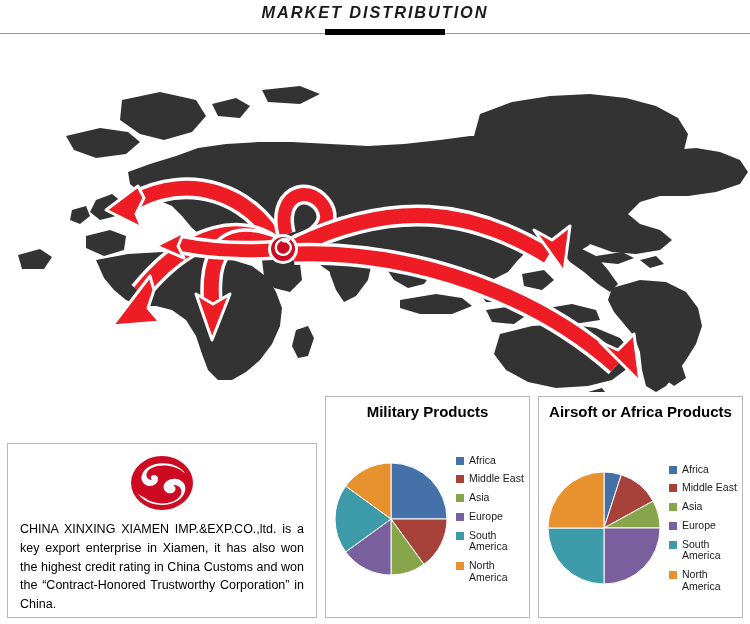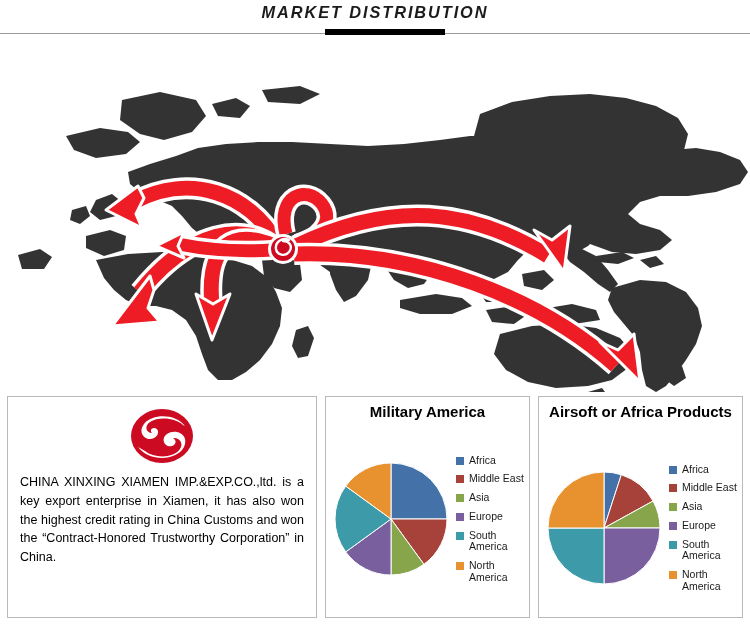--- a/index.html
+++ b/index.html
@@ -75,21 +75,21 @@
     gap: 8px;
     padding: 0 7px;
     box-sizing: border-box;
   }
   .panel {
     border: 1px solid #b9b9b9;
     background: #ffffff;
     box-sizing: border-box;
     position: relative;
   }
-  .panel-company { width: 310px; }
+  .panel-company { width: 310px; margin-top: 47px; }
   .panel-chart   { flex: 1 1 0; }
 
   
   .logo-box {
     height: 72px;
     display: flex;
     align-items: center;
     justify-content: center;
     padding-top: 6px;
     box-sizing: border-box;
@@ -320,21 +320,21 @@
         <path d="M9 40 C 20 55, 48 54, 55 40 C 61 27, 46 21, 38 27 C 31 32, 36 41, 43 39 C 47 38, 48 33, 44 31
                  C 50 30, 55 36, 51 42 C 45 51, 26 52, 16 44 Z" fill="#ffffff"></path>
         <path d="M56 19 C 47 7, 24 6, 15 17 C 8 26, 17 35, 25 31 C 31 28, 30 21, 25 21
                  C 22 21, 21 24, 23 26 C 17 26, 15 19, 21 15 C 30 9, 47 11, 54 18 Z" fill="#ffffff"></path>
       </svg>
     </div>
     <div class="company-text">CHINA XINXING XIAMEN IMP.&amp;EXP.CO.,ltd. is a key export enterprise in Xiamen, it has also won the highest credit rating in China Customs and won the “Contract-Honored Trustworthy Corporation” in China.</div>
   </div>
 
   <div class="panel panel-chart">
-    <div class="chart-title">Military America</div>
+    <div class="chart-title">Military Products</div>
     <div class="chart-body">
       <div class="pie-holder">
         <svg width="118" height="118" viewBox="0 0 118 118">
           <g id="pie-military" transform="translate(59,59)">
               <path d="M0 0 L0.00 -56.00 A56 56 0 0 1 56.00 0.00 Z" fill="#4472a8" stroke="#ffffff" stroke-width="1"></path>
               <path d="M0 0 L56.00 0.00 A56 56 0 0 1 32.92 45.30 Z" fill="#a6423a" stroke="#ffffff" stroke-width="1"></path>
               <path d="M0 0 L32.92 45.30 A56 56 0 0 1 0.00 56.00 Z" fill="#87a64b" stroke="#ffffff" stroke-width="1"></path>
               <path d="M0 0 L0.00 56.00 A56 56 0 0 1 -45.30 32.92 Z" fill="#7a5f9e" stroke="#ffffff" stroke-width="1"></path>
               <path d="M0 0 L-45.30 32.92 A56 56 0 0 1 -45.30 -32.92 Z" fill="#3d9aa8" stroke="#ffffff" stroke-width="1"></path>
               <path d="M0 0 L-45.30 -32.92 A56 56 0 0 1 -0.00 -56.00 Z" fill="#e8922f" stroke="#ffffff" stroke-width="1"></path>

